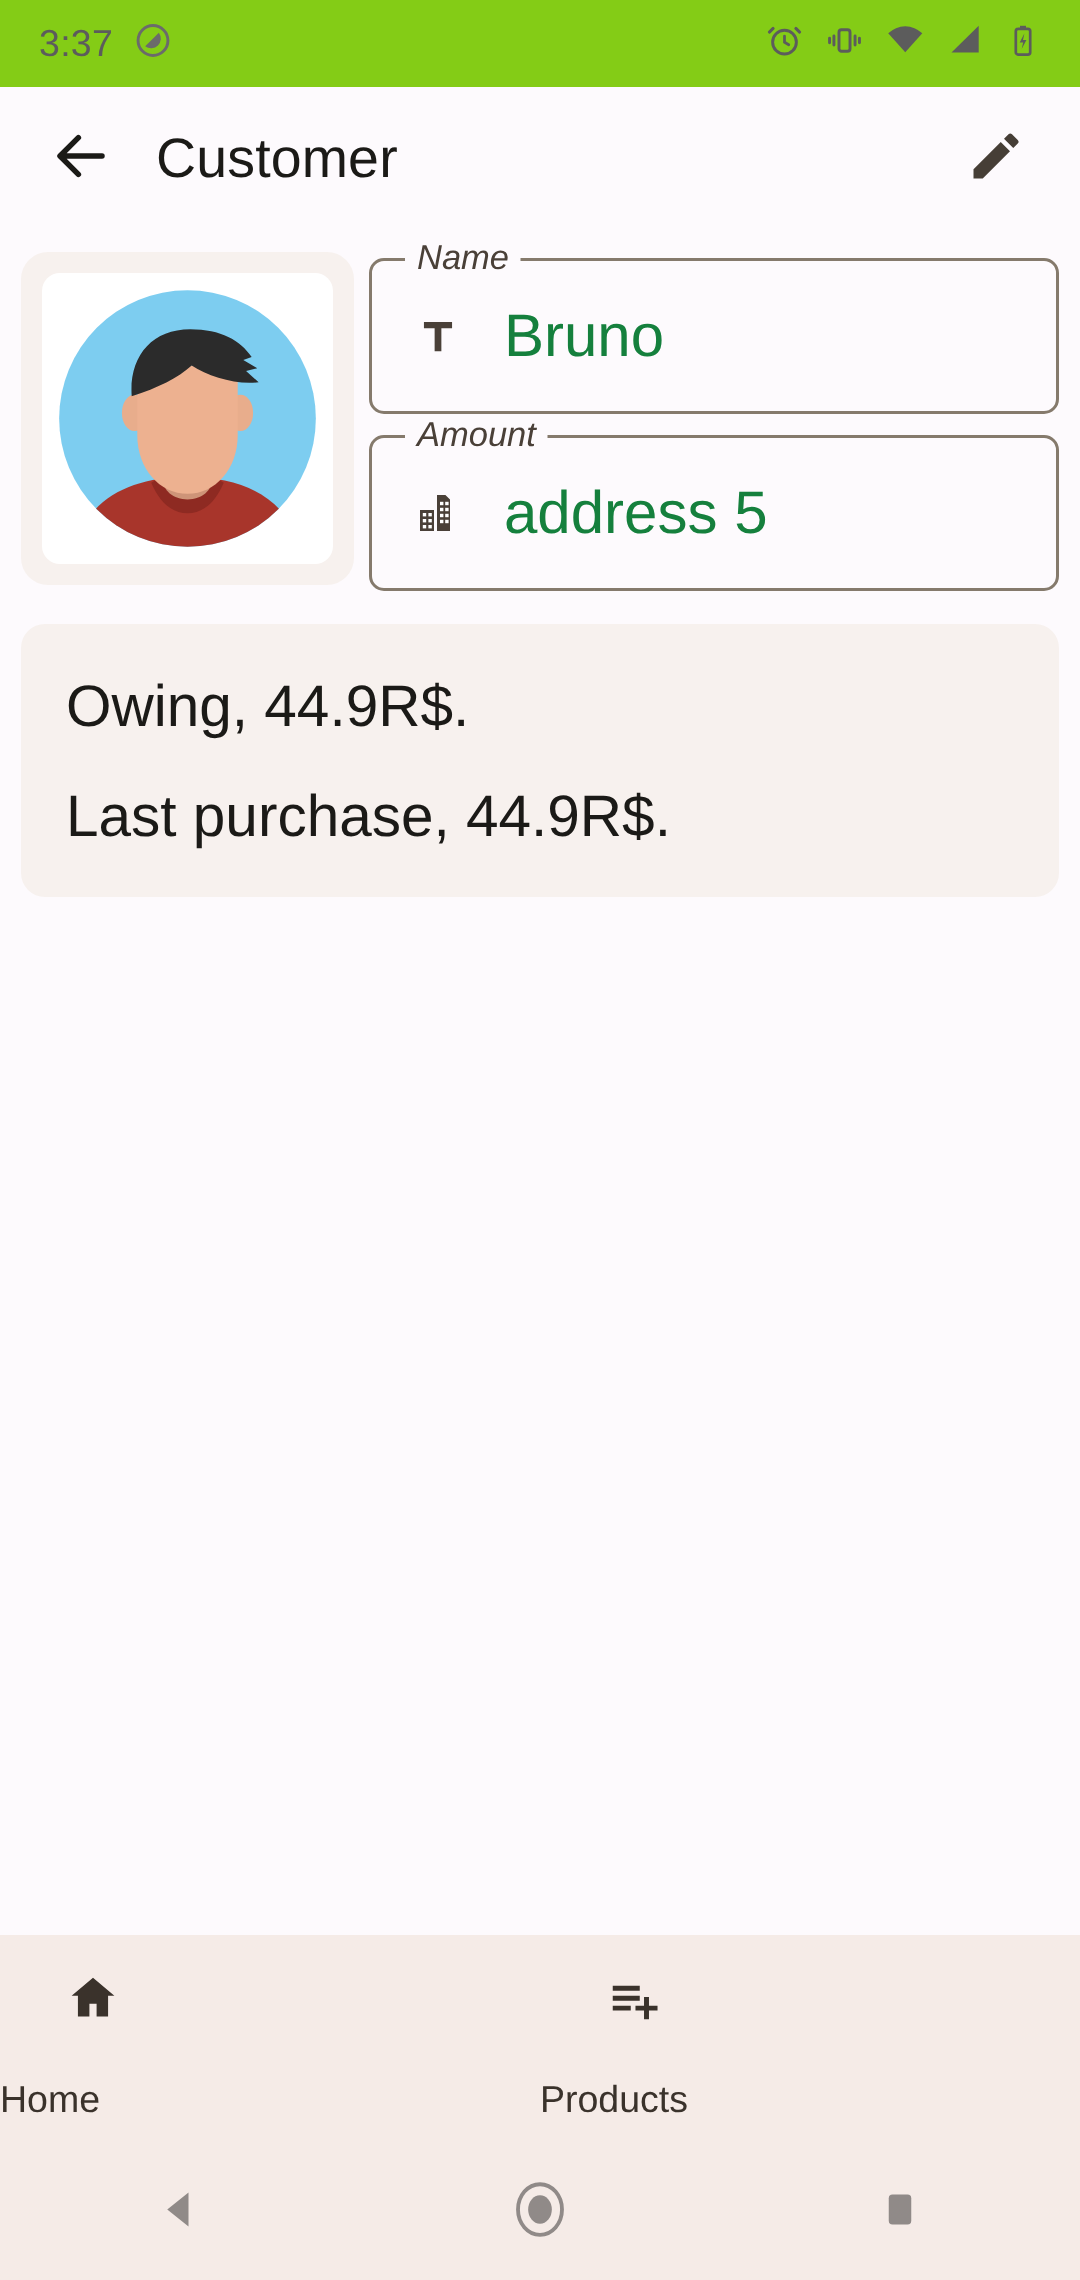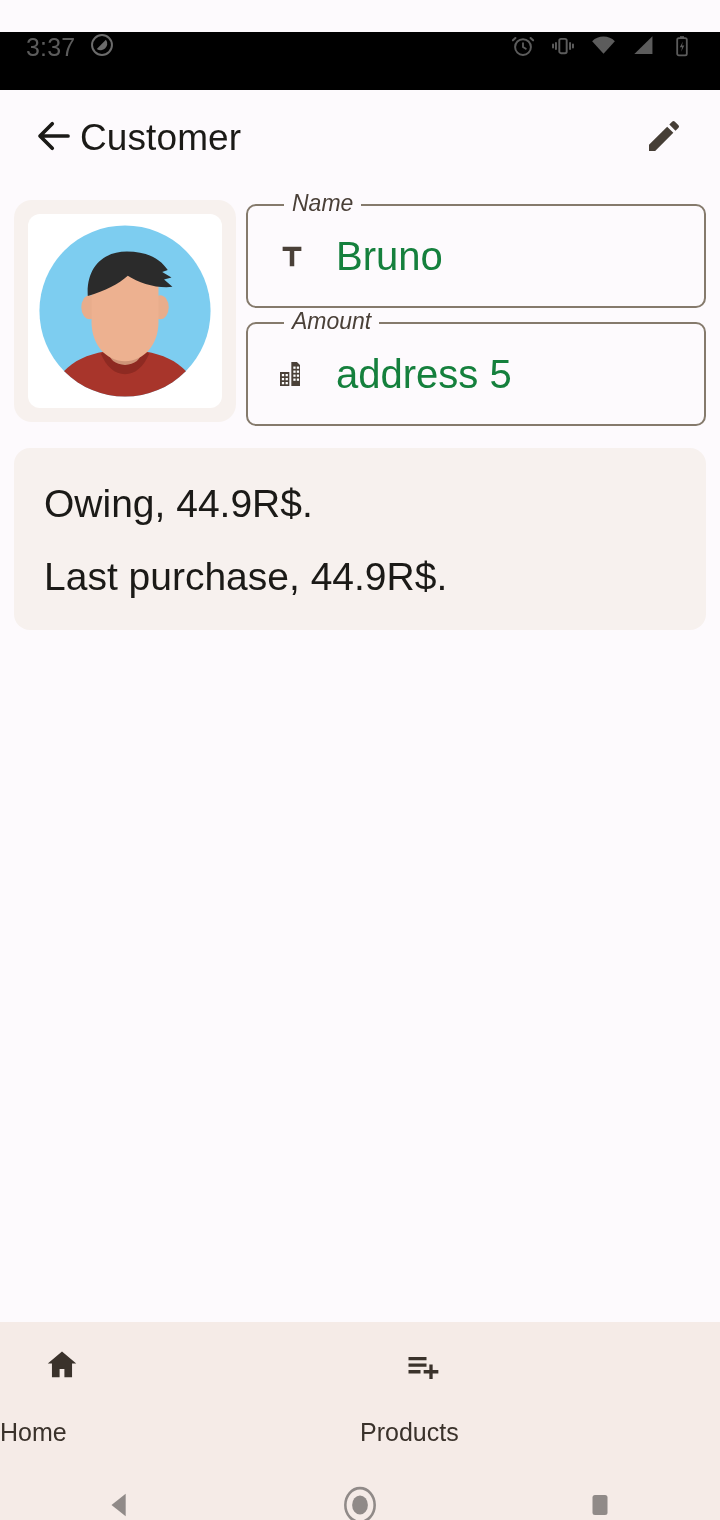--- a/index.html
+++ b/index.html
@@ -6,36 +6,36 @@
   html, body {
     width: 720px; height: 1520px;
     font-family: "Liberation Sans", sans-serif;
     background: #FDFAFD;
     overflow: hidden;
   }
   .phone { position: relative; width: 720px; height: 1520px; background: #FDFAFD; }
 
   
   .statusbar {
-    height: 58px; display: flex; align-items: flex-start;
-    padding: 0 26px; background: #000000; margin-top: 32px;
+    height: 58px; display: flex; align-items: center;
+    padding: 0 26px; background: #84cc16;
   }
   .sb-left { display: flex; align-items: center; gap: 14px; }
   .sb-time { font-size: 25px; color: #5C5C5C; letter-spacing: 0.2px; }
   .sb-right { margin-left: auto; display: flex; align-items: center; gap: 14px; }
   .sb-ic { display: block; }
 
   
   .appbar {
     height: 96px; display: flex; align-items: center;
     padding: 0 28px; background: #FDFAFD;
   }
   .back-btn { width: 52px; height: 52px; display: flex; align-items: center; justify-content: center; }
   .page-title {
-    font-size: 37px; color: #1B1A17; 
+    font-size: 37px; color: #1B1A17; margin-left: 24px;
     font-weight: 400; letter-spacing: 0.1px;
   }
   .edit-btn { margin-left: auto; width: 56px; height: 56px; display: flex; align-items: center; justify-content: center; }
 
   
   .toprow { display: flex; padding: 14px 14px 0 14px; gap: 10px; }
   .avatar-card {
     width: 222px; height: 222px; background: #F7F1EE;
     border-radius: 18px; padding: 14px;
     display: flex; align-items: center; justify-content: center;
@@ -46,21 +46,21 @@
     display: flex; align-items: center; justify-content: center;
   }
   .fields { flex: 1; display: flex; flex-direction: column; gap: 14px; padding-top: 4px; }
   .field {
     position: relative; height: 104px;
     border: 2px solid #857A6C; border-radius: 10px;
     display: flex; align-items: center; padding: 0 22px;
     background: transparent;
   }
   .field-label {
-    position: absolute; top: -16px; left: 36px;
+    position: absolute; top: -16px; left: 22px;
     background: #FDFAFD; padding: 0 8px;
     font-size: 23px; font-style: italic; color: #4A4038;
   }
   .field-icon { width: 44px; display: flex; align-items: center; justify-content: center; }
   .field-value { font-size: 40px; color: #15803d; margin-left: 22px; }
 
   
   .infocard {
     margin: 22px 14px 0 14px; background: #F7F1EE;
     border-radius: 16px; padding: 36px 30px 34px 30px;

